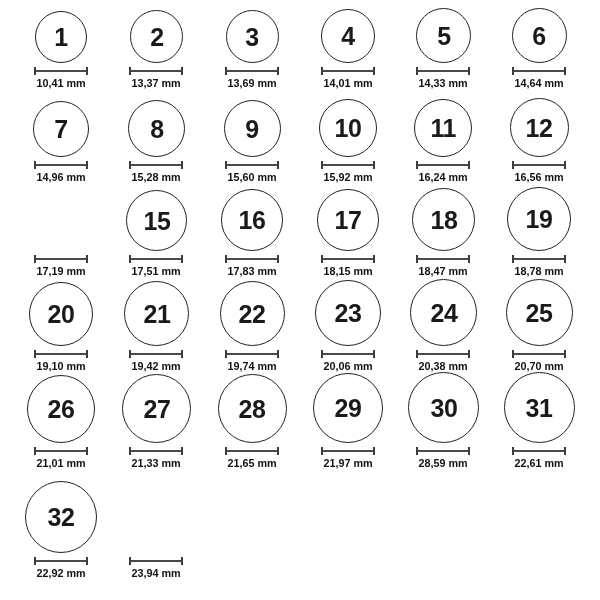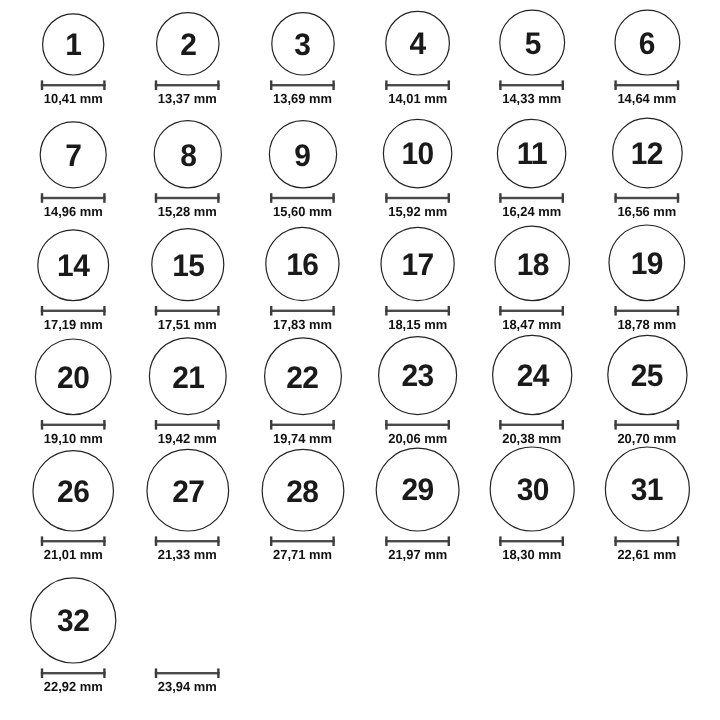--- a/index.html
+++ b/index.html
@@ -165,23 +165,20 @@
     <div class="label">16,24 mm</div>
   </div>
       <div class="cell">
     <div class="circle" style="width: 59px; height: 59px; border-color: rgb(35, 35, 35);">
       <span class="num">12</span>
     </div>
     <div class="ruler"></div>
     <div class="label">16,56 mm</div>
   </div>
       <div class="cell">
-    <div class="circle" style="width: 60px; height: 60px; border-color: rgb(35, 35, 35);">
-      <span class="num">14</span>
-    </div>
     <div class="ruler"></div>
     <div class="label">17,19 mm</div>
   </div>
       <div class="cell">
     <div class="circle" style="width: 61px; height: 61px; border-color: rgb(35, 35, 35);">
       <span class="num">15</span>
     </div>
     <div class="ruler"></div>
     <div class="label">17,51 mm</div>
   </div>
@@ -267,35 +264,35 @@
       <span class="num">27</span>
     </div>
     <div class="ruler"></div>
     <div class="label">21,33 mm</div>
   </div>
       <div class="cell">
     <div class="circle" style="width: 69px; height: 69px; border-color: rgb(35, 35, 35);">
       <span class="num">28</span>
     </div>
     <div class="ruler"></div>
-    <div class="label">27,71 mm</div>
+    <div class="label">21,65 mm</div>
   </div>
       <div class="cell">
     <div class="circle" style="width: 70px; height: 70px; border-color: rgb(35, 35, 35);">
       <span class="num">29</span>
     </div>
     <div class="ruler"></div>
     <div class="label">21,97 mm</div>
   </div>
       <div class="cell">
     <div class="circle" style="width: 71px; height: 71px; border-color: rgb(35, 35, 35);">
       <span class="num">30</span>
     </div>
     <div class="ruler"></div>
-    <div class="label">18,30 mm</div>
+    <div class="label">28,59 mm</div>
   </div>
       <div class="cell">
     <div class="circle" style="width: 71px; height: 71px; border-color: rgb(35, 35, 35);">
       <span class="num">31</span>
     </div>
     <div class="ruler"></div>
     <div class="label">22,61 mm</div>
   </div>
       <div class="cell">
     <div class="circle" style="width: 72px; height: 72px; border-color: rgb(35, 35, 35);">

